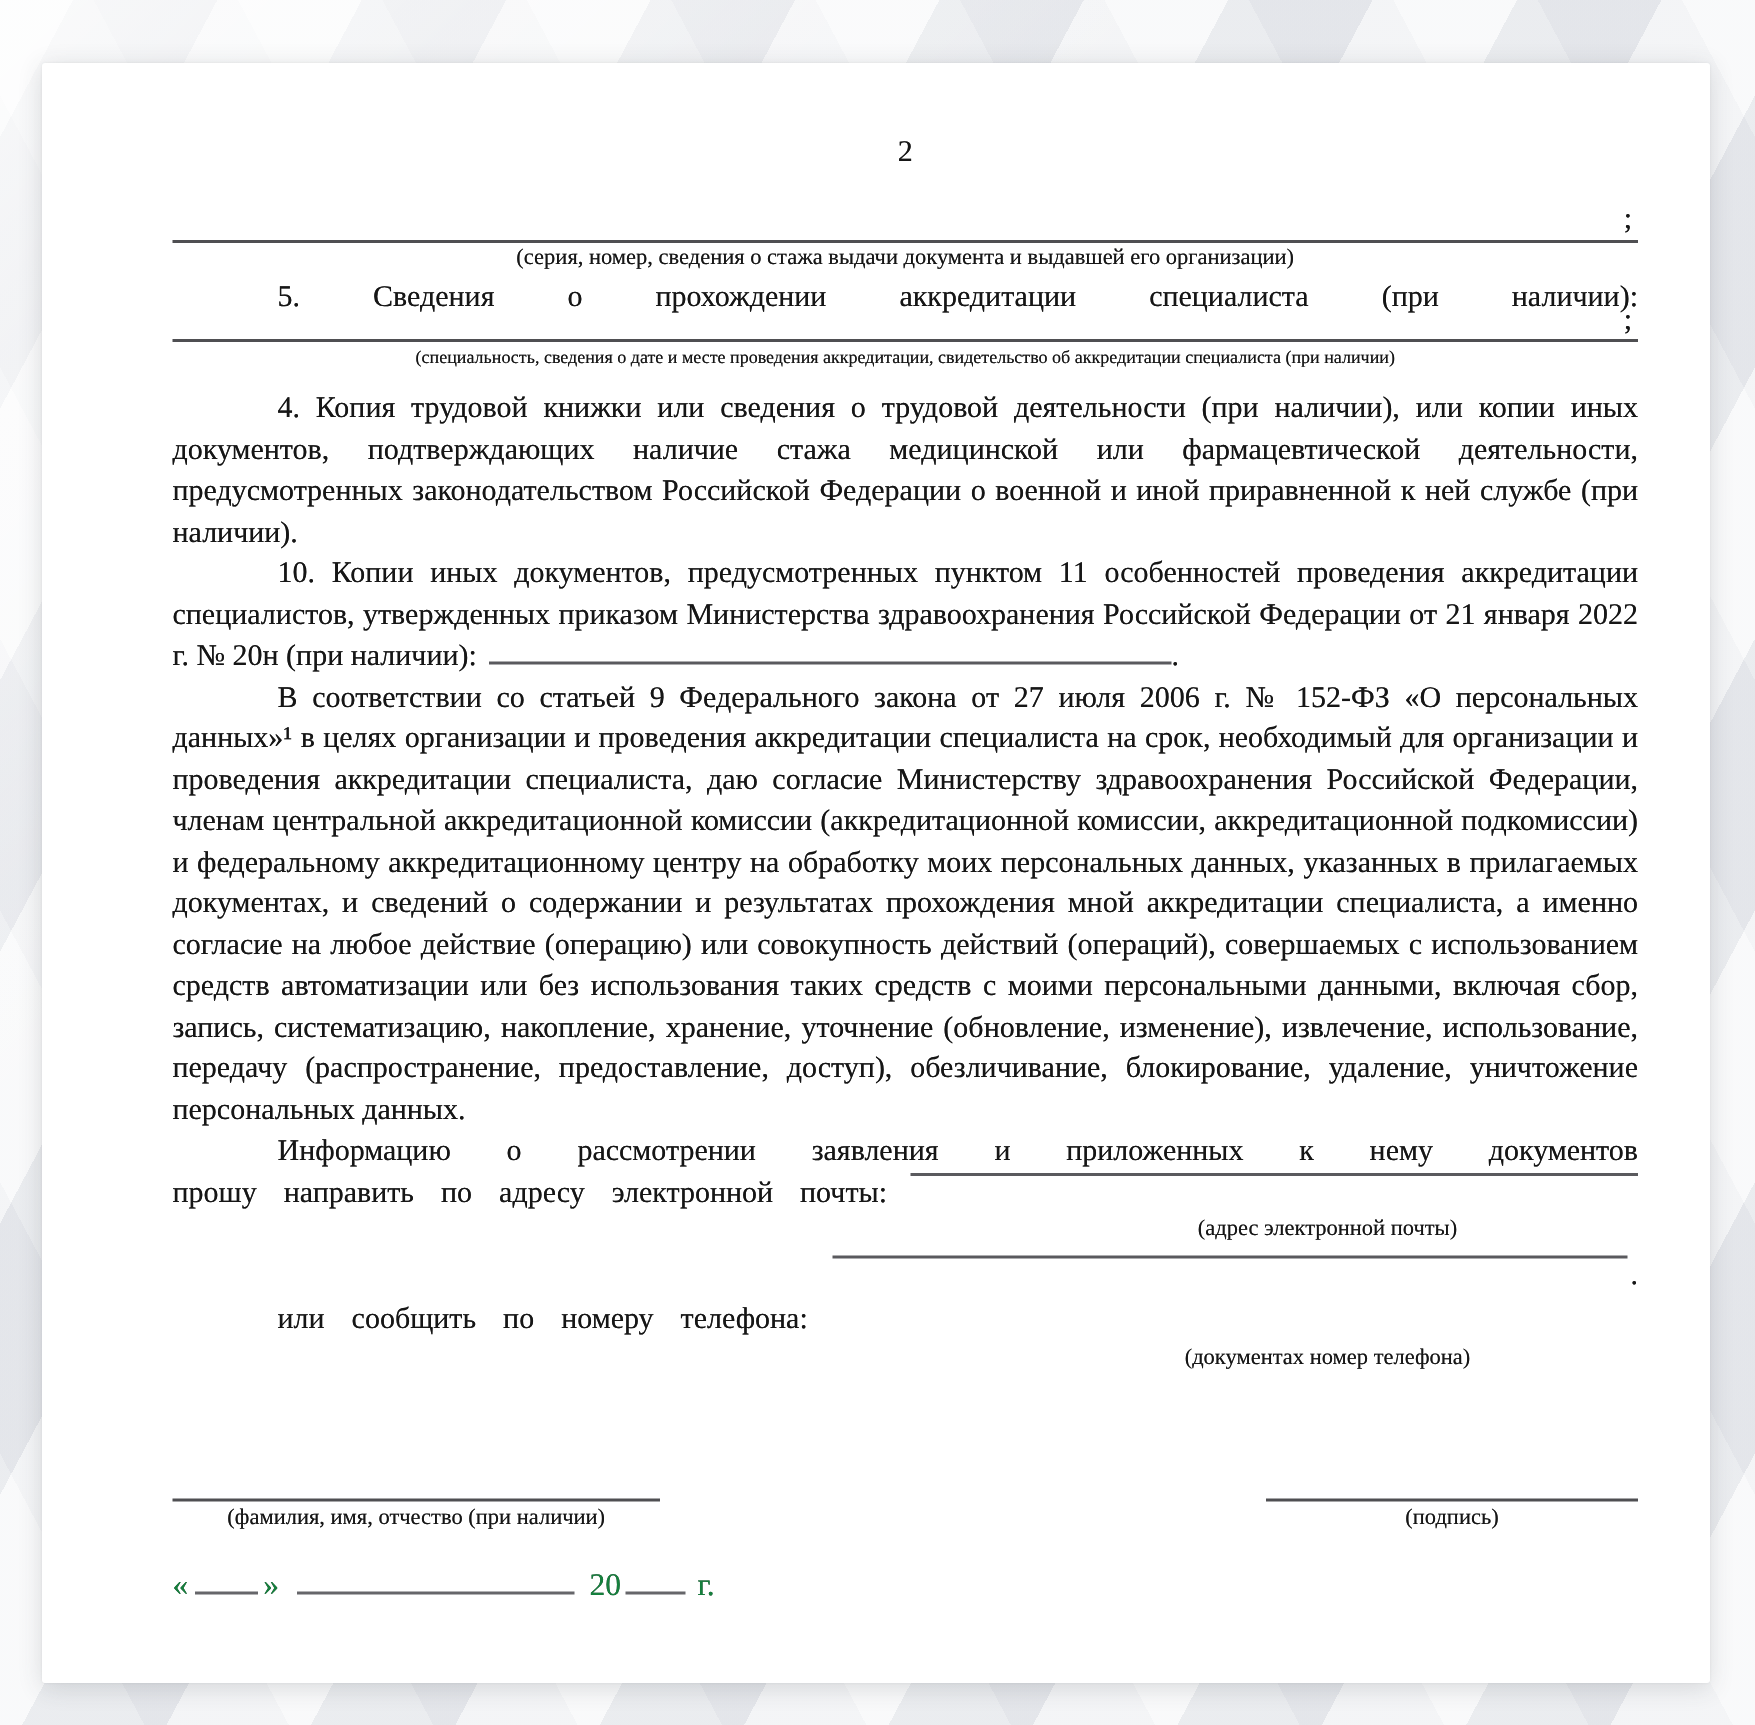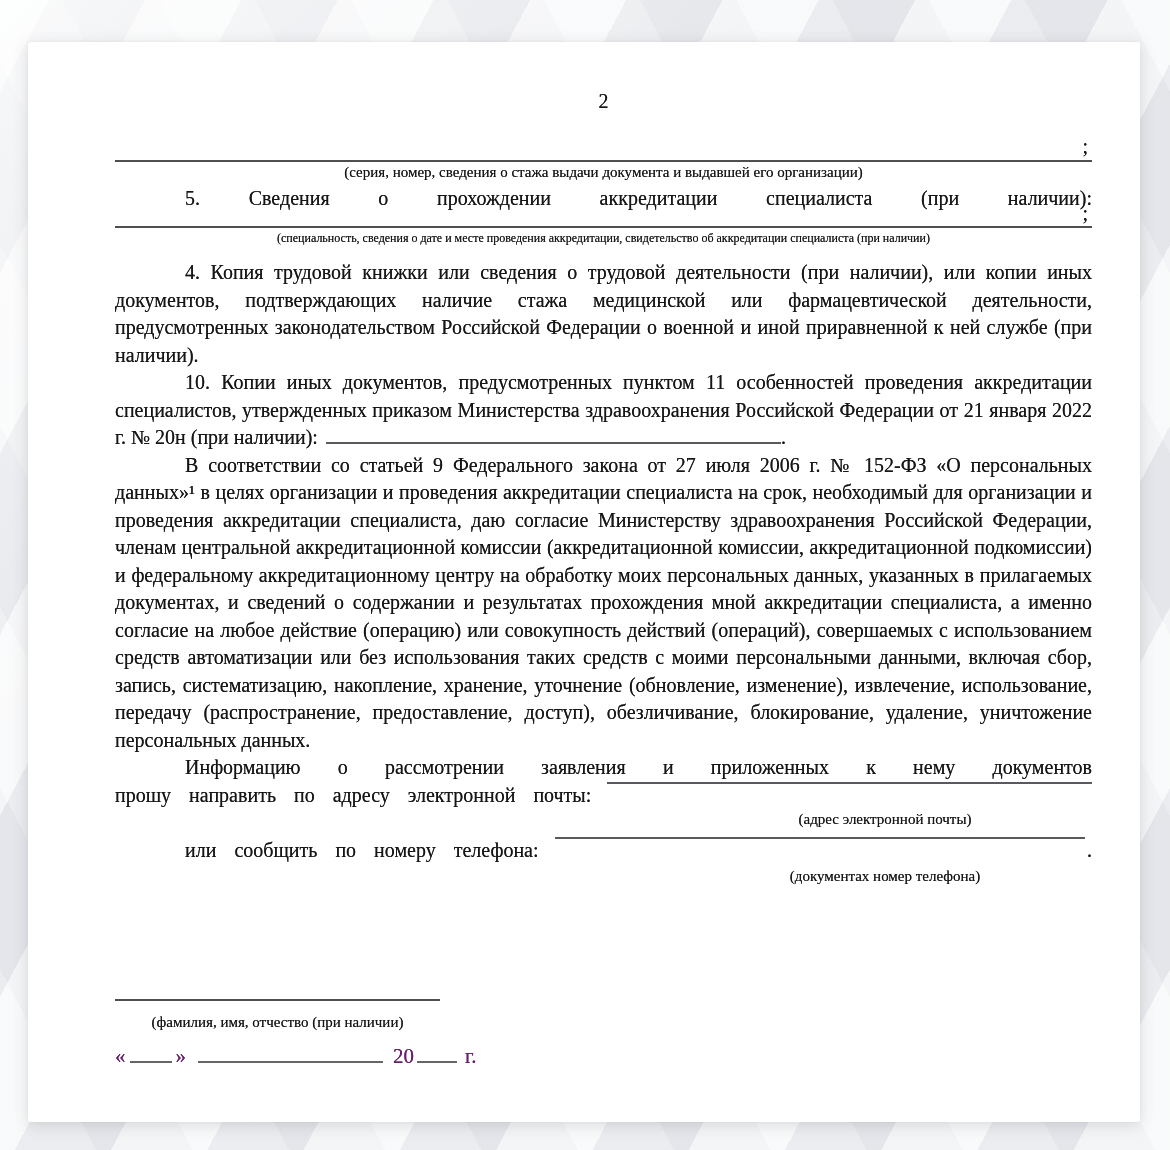--- a/index.html
+++ b/index.html
@@ -54,44 +54,44 @@
   .para.first { margin-top: 12px; }
   .line8 { text-align-last: justify; margin-top: 4px; }
   .info-line { text-align-last: justify; }
   .inline-blank {
     display: inline-block; width: 455px; height: 4px;
     margin-left: 8px;
     border-bottom: 2px solid #5a5a5e;
   }
   .flex-row { display: flex; align-items: flex-start; }
   .flex-row .label { white-space: nowrap; word-spacing: 13px; }
-  .flex-row .label.indent { margin-left: 70px; }
+  .flex-row .label.indent { margin-left: 70px; margin-top: 29px; }
   .grow-blank {
     flex: 1; margin-left: 16px; margin-bottom: 4px;
     border-bottom: 2px solid #5a5a5e;
   }
   .flex-row .tail-period { margin-left: 2px; }
   .caption-under-email { margin-left: 565px; width: 410px; }
   .caption-under-phone { margin-left: 565px; width: 410px; margin-top: 3px; }
   .phone-row { margin-top: 9px; }
   .signature-row {
     position: absolute; left: 87px; right: 48px; top: 945px;
     display: flex; justify-content: space-between;
     color: #161616;
   }
   .sig-field.left { width: 325px; }
   .sig-field.right { width: 248px; }
   .sig-line { height: 12px; border-bottom: 2px solid #4f4f52; }
   .sig-caption {
-    font-size: 15px; text-align: center; margin-top: 13px;
+    font-size: 15px; text-align: center; margin-top: 3px;
     text-shadow: 0 0 .3px rgba(0,0,0,.7);
   }
   .date-row {
     position: absolute; left: 87px; top: 1002px;
-    font-size: 21px; color: #701a75;
+    font-size: 21px; color: #15803d;
     text-shadow: 0 0 .4px rgba(0,0,0,.75);
   }
   .d-blank {
     display: inline-block; height: 16px;
     border-bottom: 2px solid #66666a;
     vertical-align: baseline;
   }
   .d-blank.day { width: 42px; margin: 0 4px; }
   .d-blank.month { width: 185px; margin: 0 10px 0 12px; }
   .d-blank.year { width: 40px; margin: 0 8px 0 3px; }
@@ -139,18 +139,22 @@
     </div>
     <div class="caption caption-under-phone">(документах номер телефона)</div>
 
   </div>
 
   <div class="signature-row">
     <div class="sig-field left">
       <div class="sig-line"></div>
       <div class="sig-caption">(фамилия, имя, отчество (при наличии)</div>
     </div>
+    <div class="sig-field right">
+      <div class="sig-line"></div>
+      <div class="sig-caption">(подпись)</div>
+    </div>
   </div>
 
   <div class="date-row">
     <span>«</span><span class="d-blank day"></span><span>»</span><span class="d-blank month"></span><span>20</span><span class="d-blank year"></span><span>г.</span>
   </div>
 </div>
 
 </body></html>

